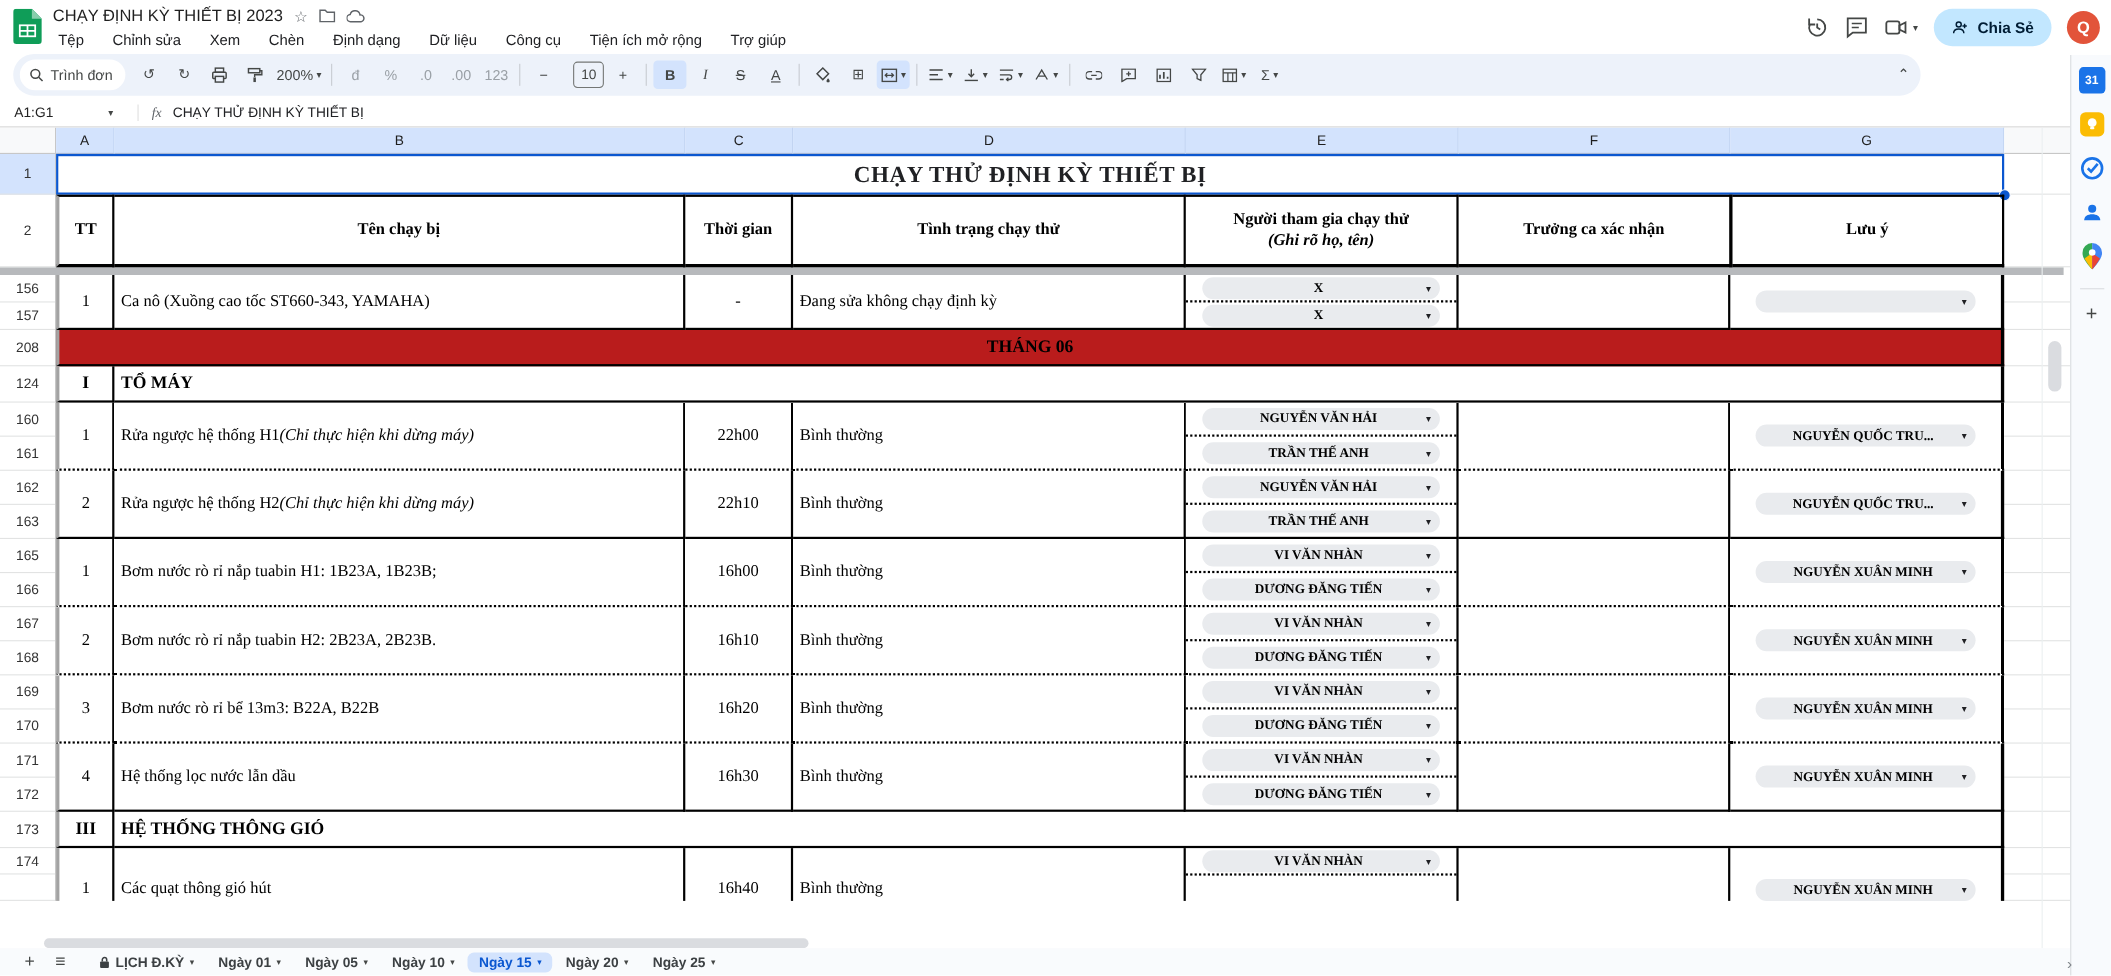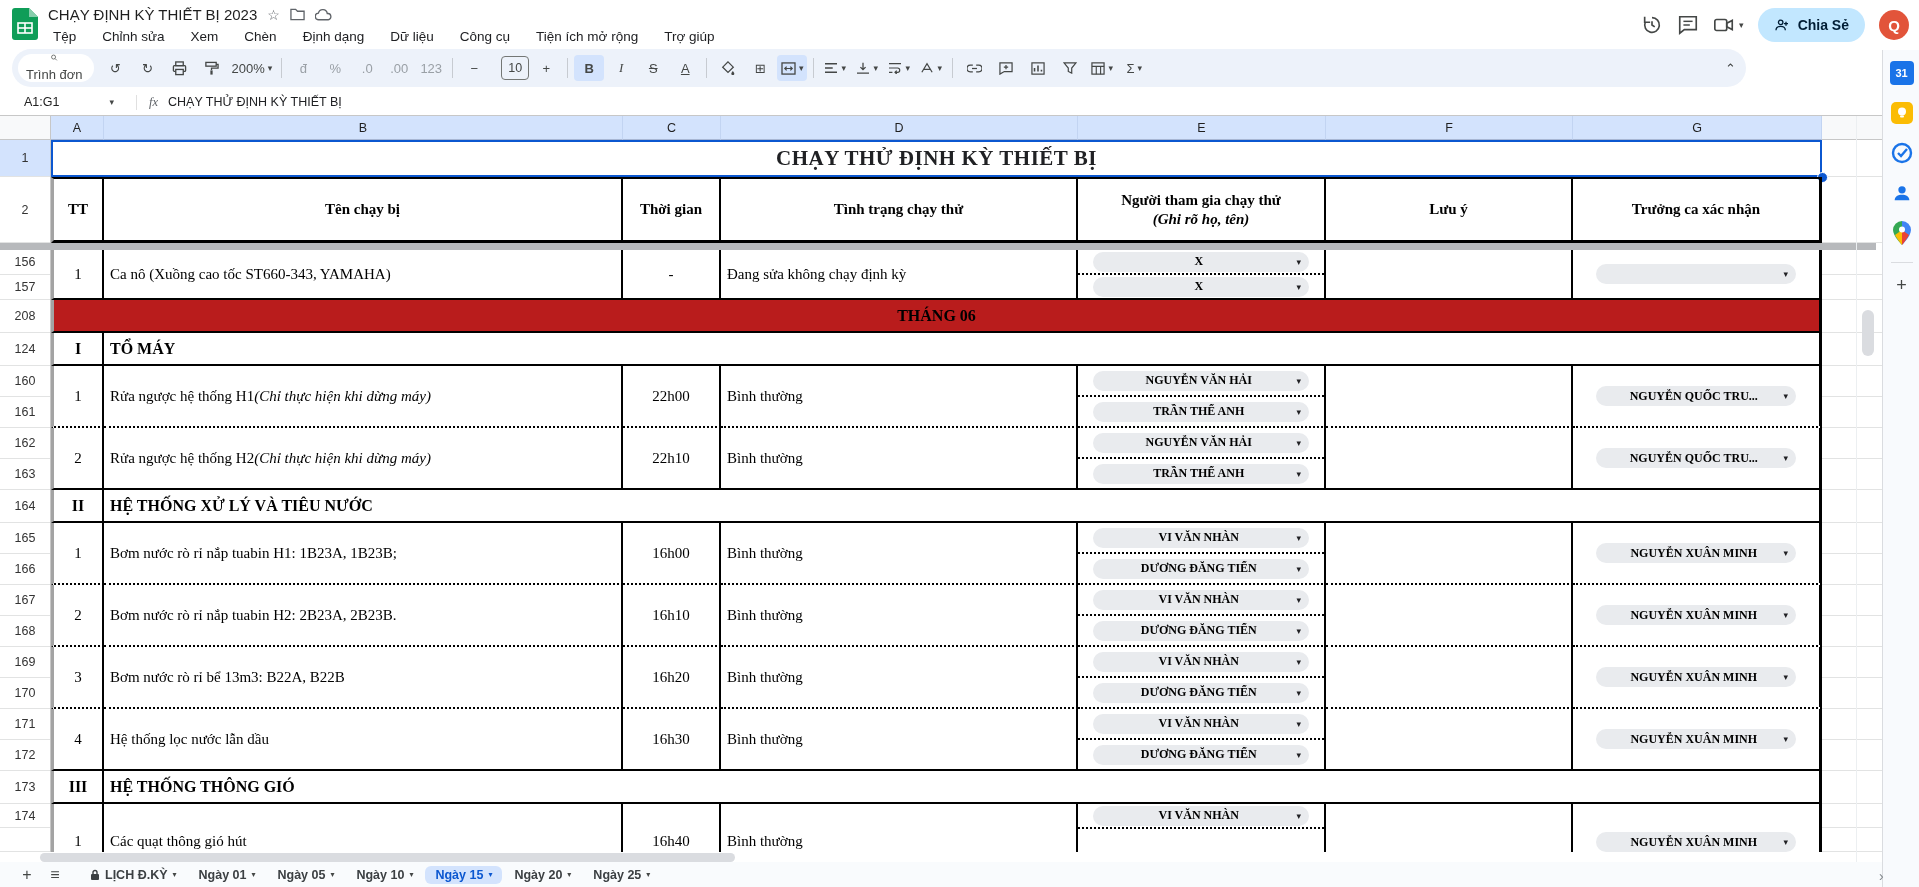--- a/index.html
+++ b/index.html
@@ -22,29 +22,29 @@
   .caret-mini{font-size:9px;color:#444746;}
   
   .toolbar{position:absolute;left:12px;top:49px;width:1734px;height:38px;background:#edf2fa;
            border-radius:20px;display:flex;align-items:center;gap:2px;padding:0 6px;box-sizing:border-box;}
   .tbtn{min-width:24px;height:26px;display:flex;align-items:center;justify-content:center;
         border-radius:4px;color:#444746;font-size:13px;gap:3px;padding:0 3px;}
   .tbtn svg{display:block;}
   .dim{color:#9aa0a6;}
   .sep{width:1px;height:20px;background:#c7cbd1;margin:0 4px;}
   .search-pill{display:flex;align-items:center;gap:6px;background:#fff;border-radius:999px;
-               height:28px;padding:0 12px 0 8px;color:#444746;font-size:13px;margin-right:4px;flex-direction:column;}
+               height:28px;padding:0 12px 0 8px;color:#444746;font-size:13px;margin-right:4px;}
   .size-box{width:26px;height:22px;border:1px solid #747775;border-radius:4px;display:flex;
             align-items:center;justify-content:center;font-size:12.5px;color:#444746;margin-left:10px;}
   .chip-active{background:#d3e3fd;}
   .tb-collapse{position:absolute;right:10px;top:0;height:38px;display:flex;align-items:center;color:#444746;font-size:13px;}
   
   .fbar{position:absolute;left:0;top:89px;width:1882px;height:26px;background:#fff;
         border-bottom:1px solid #c7c7c7;display:flex;align-items:center;font-size:12.5px;color:#222;}
-  .namebox{width:90px;display:flex;align-items:center;justify-content:space-between;padding:0 8px 0 24px;}
+  .namebox{width:90px;display:flex;align-items:center;justify-content:space-between;padding:0 8px 0 13px;}
   .fx{font-family:"Liberation Serif",serif;font-style:italic;color:#5f6368;margin:0 10px 0 14px;border-left:1px solid #e0e0e0;padding-left:12px;}
   
   .grid{position:absolute;left:0;top:116px;width:1882px;height:746px;background:#fff;overflow:hidden;}
   .colhdr{display:flex;height:24px;}
   .corner{width:51px;background:#f8f9fa;border-right:1px solid #c7c7c7;border-bottom:1px solid #c7c7c7;box-sizing:border-box;}
   .ch{box-sizing:border-box;background:#d3e3fd;border-right:1px solid #c2d4f2;border-bottom:1px solid #a8b7d4;
       display:flex;align-items:center;justify-content:center;font-size:12.5px;color:#1f1f1f;}
   .ch-tail{flex:1;background:#f8f9fa;border-bottom:1px solid #c7c7c7;box-sizing:border-box;}
   .band{display:flex;position:relative;}
   .cell{box-sizing:border-box;position:relative;font-family:"Liberation Serif","DejaVu Serif",serif;color:#000;}
@@ -328,22 +328,22 @@
           <div>2</div>
         </div>
       <div class="cell hcell w-a bl3 br2 bt2 bb3">TT</div>
       <div class="cell hcell w-b br2 bt2 bb3">Tên chạy bị</div>
       <div class="cell hcell w-c br2 bt2 bb3">Thời gian</div>
       <div class="cell hcell w-d br2 bt2 bb3">Tình trạng chạy thử</div>
       <div class="cell hcell w-e br2 bt2 bb3">
         <span>Người tham gia chạy thử</span>
         <span style="font-style:italic;">(Ghi rõ họ, tên)</span>
       </div>
+      <div class="cell hcell w-g br3 bt2 bb3">Trưởng ca xác nhận</div>
       <div class="cell hcell w-f br2 bt2 bb3">Lưu ý</div>
-      <div class="cell hcell w-g br3 bt2 bb3">Trưởng ca xác nhận</div>
       <div class="tail w-tail">
           <div></div>
         </div>
     </div>
 
     <div class="frozen"></div>
 
     <div class="band" style="height:50px;">
       <div class="rh w-rh">
           <div>156</div>
@@ -472,30 +472,20 @@
             <span class="pill-t">NGUYỄN QUỐC TRU...</span>
             <span class="pill-c">▾</span>
           </div>
       </div>
       <div class="tail w-tail">
           <div></div>
           <div></div>
         </div>
     </div>
 
-    <div class="band" style="height:33px;">
-      <div class="rh w-rh">
-          <div>164</div>
-        </div>
-      <div class="cell cc sec-t w-a bl3 br2 bb2">II</div>
-      <div class="cell cl sec-t w-bg br3 bb2">HỆ THỐNG XỬ LÝ VÀ TIÊU NƯỚC</div>
-      <div class="tail w-tail">
-          <div></div>
-        </div>
-    </div>
 
     <div class="band" style="height:62px;">
       <div class="rh w-rh">
           <div>165</div>
           <div>166</div>
         </div>
       <div class="cell cc w-a bl3 br2 bbd">1</div>
       <div class="cell cl w-b br2 bbd">Bơm nước rò rỉ nắp tuabin H1: 1B23A, 1B23B;</div>
       <div class="cell cc w-c br2 bbd">16h00</div>
       <div class="cell cl w-d br2 bbd">Bình thường</div>

